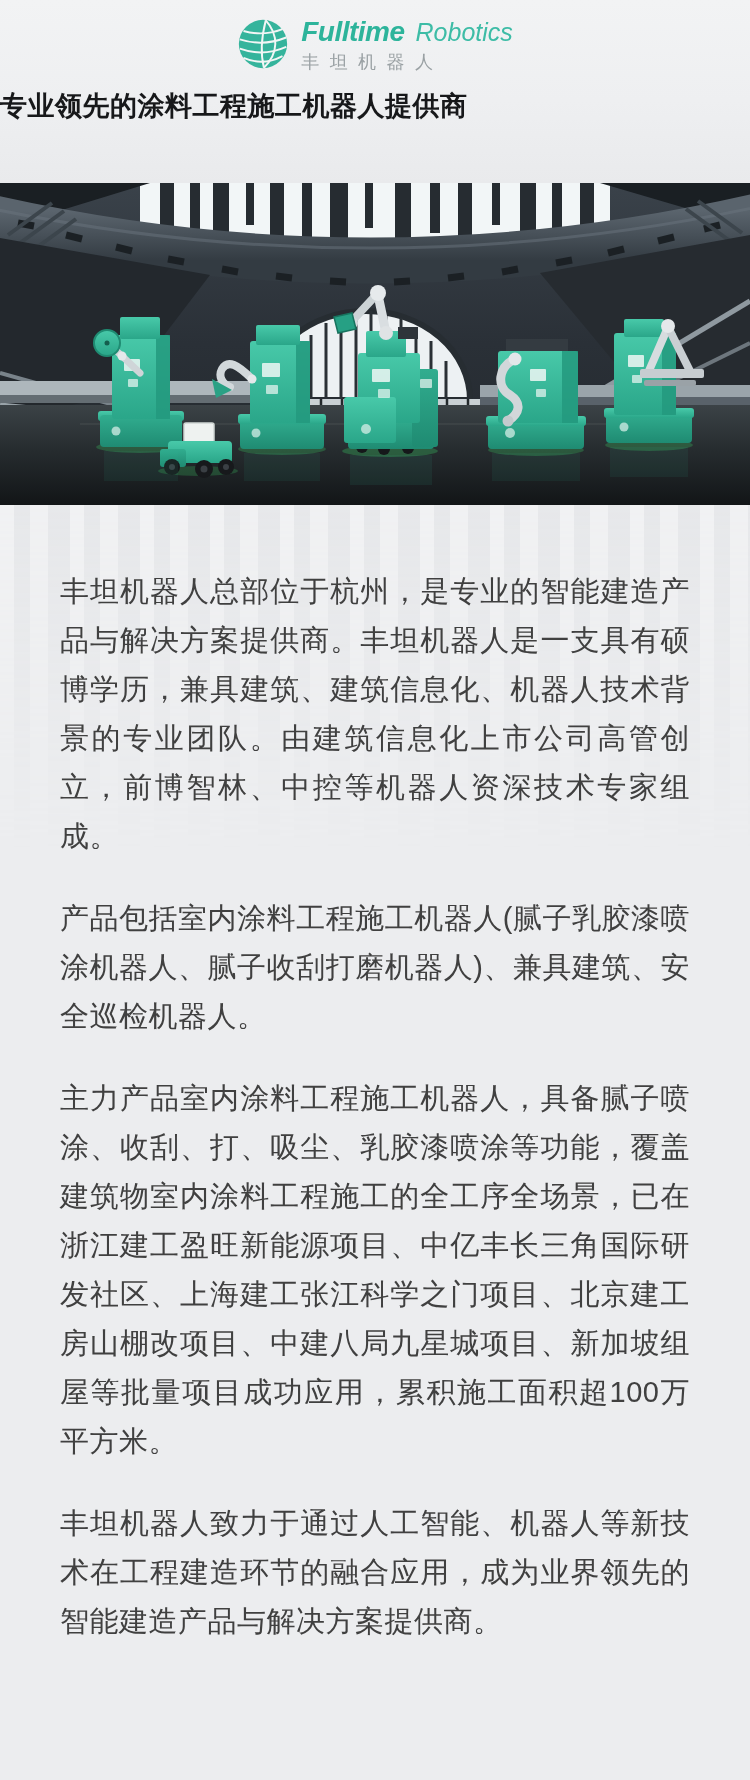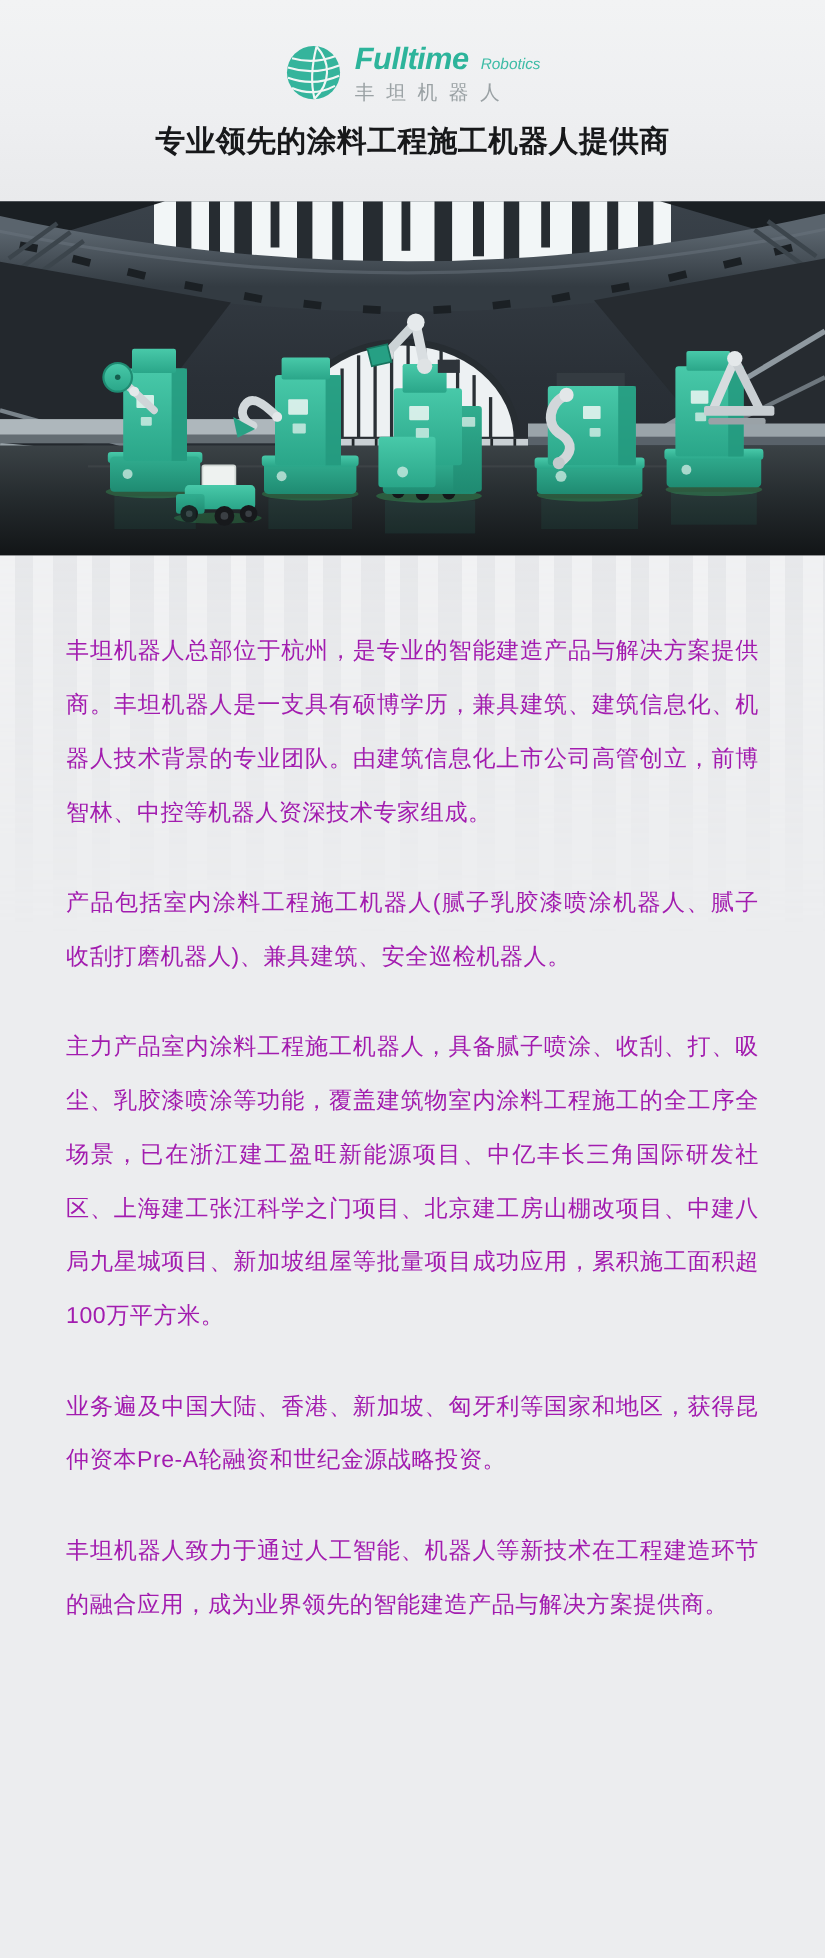--- a/index.html
+++ b/index.html
@@ -4,33 +4,32 @@
 <style>
   html,body{margin:0;padding:0;background:#dfe0e2;}
   .page{
     position:relative;width:750px;height:1780px;margin:0 auto;
     background:#ecedef;overflow:hidden;
     font-family:"Liberation Sans",sans-serif;
     -webkit-font-smoothing:antialiased;
   }
   
   .brand-header{
-    height:183px;box-sizing:border-box;padding-top:38px;
+    height:183px;box-sizing:border-box;padding-top:16px;
     background:linear-gradient(180deg,#f2f3f4 0%,#eeeff1 55%,#e9eaec 100%);
-    text-align:center;
   }
   .logo-row{display:flex;justify-content:center;align-items:center;gap:12px;}
   .logo-globe{width:52px;height:56px;flex:0 0 auto;}
   .logo-text{display:flex;flex-direction:column;align-items:flex-start;line-height:1;}
   .logo-en{display:flex;align-items:baseline;}
   .logo-en .en-bold{
     font-size:28px;font-weight:700;font-style:italic;color:#2db49b;letter-spacing:-.5px;
   }
   .logo-en .en-light{
-    font-size:14px;font-weight:400;font-style:italic;color:#3dbca6;margin-left:11px;
+    font-size:25px;font-weight:400;font-style:italic;color:#3dbca6;margin-left:11px;
   }
   .logo-cn{
     margin-top:7px;font-size:18px;color:#9aa1a4;letter-spacing:.58em;white-space:nowrap;
   }
   .tagline{
     margin:16px 0 17px;font-size:27px;font-weight:700;color:#17181a;letter-spacing:.5px;
   }
   
   .hero{display:block;width:750px;height:322px;}
   
@@ -45,21 +44,21 @@
         rgba(205,208,212,.35) 14px 30px,
         rgba(255,255,255,.45) 30px 48px,
         rgba(196,199,204,.28) 48px 70px);
     opacity:.55;
     -webkit-mask-image:linear-gradient(180deg,rgba(0,0,0,.9),rgba(0,0,0,.35) 55%,transparent 92%);
     mask-image:linear-gradient(180deg,rgba(0,0,0,.9),rgba(0,0,0,.35) 55%,transparent 92%);
     pointer-events:none;
   }
   .article p{
     position:relative;margin:0 0 33px;
-    font-size:21px;line-height:49px;color:#a21caf;
+    font-size:29px;line-height:49px;color:#404040;
     text-align:justify;letter-spacing:.5px;
   }
 </style>
 </head>
 <body>
 
 <div class="page">
 
   <header class="brand-header">
     <div class="logo-row">
@@ -328,17 +327,16 @@
       <rect x="350" y="272" width="82" height="30" opacity=".09"></rect>
       <rect x="492" y="270" width="88" height="28" opacity=".08"></rect>
       <rect x="610" y="264" width="78" height="30" opacity=".08"></rect>
     </g>
   </svg>
 
   <section class="article">
     <p>丰坦机器人总部位于杭州，是专业的智能建造产品与解决方案提供商。丰坦机器人是一支具有硕博学历，兼具建筑、建筑信息化、机器人技术背景的专业团队。由建筑信息化上市公司高管创立，前博智林、中控等机器人资深技术专家组成。</p>
     <p>产品包括室内涂料工程施工机器人(腻子乳胶漆喷涂机器人、腻子收刮打磨机器人)、兼具建筑、安全巡检机器人。</p>
     <p>主力产品室内涂料工程施工机器人，具备腻子喷涂、收刮、打、吸尘、乳胶漆喷涂等功能，覆盖建筑物室内涂料工程施工的全工序全场景，已在浙江建工盈旺新能源项目、中亿丰长三角国际研发社区、上海建工张江科学之门项目、北京建工房山棚改项目、中建八局九星城项目、新加坡组屋等批量项目成功应用，累积施工面积超100万平方米。</p>
-    <p>业务遍及中国大陆、香港、新加坡、匈牙利等国家和地区，获得昆仲资本Pre-A轮融资和世纪金源战略投资。</p>
     <p>丰坦机器人致力于通过人工智能、机器人等新技术在工程建造环节的融合应用，成为业界领先的智能建造产品与解决方案提供商。</p>
   </section>
 
 </div>
 
 </body></html>

